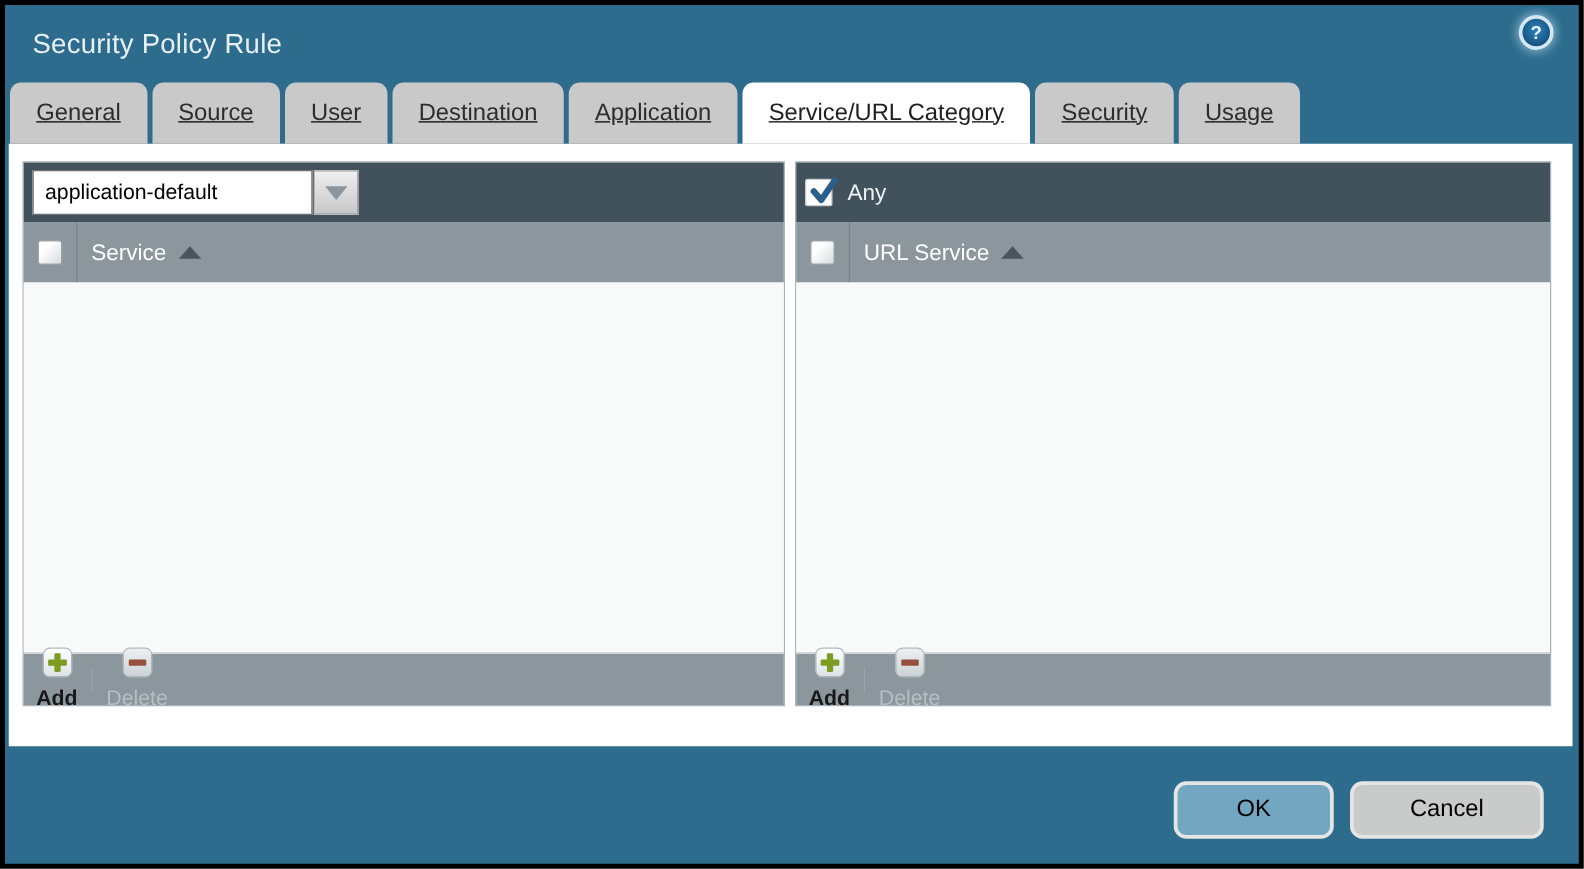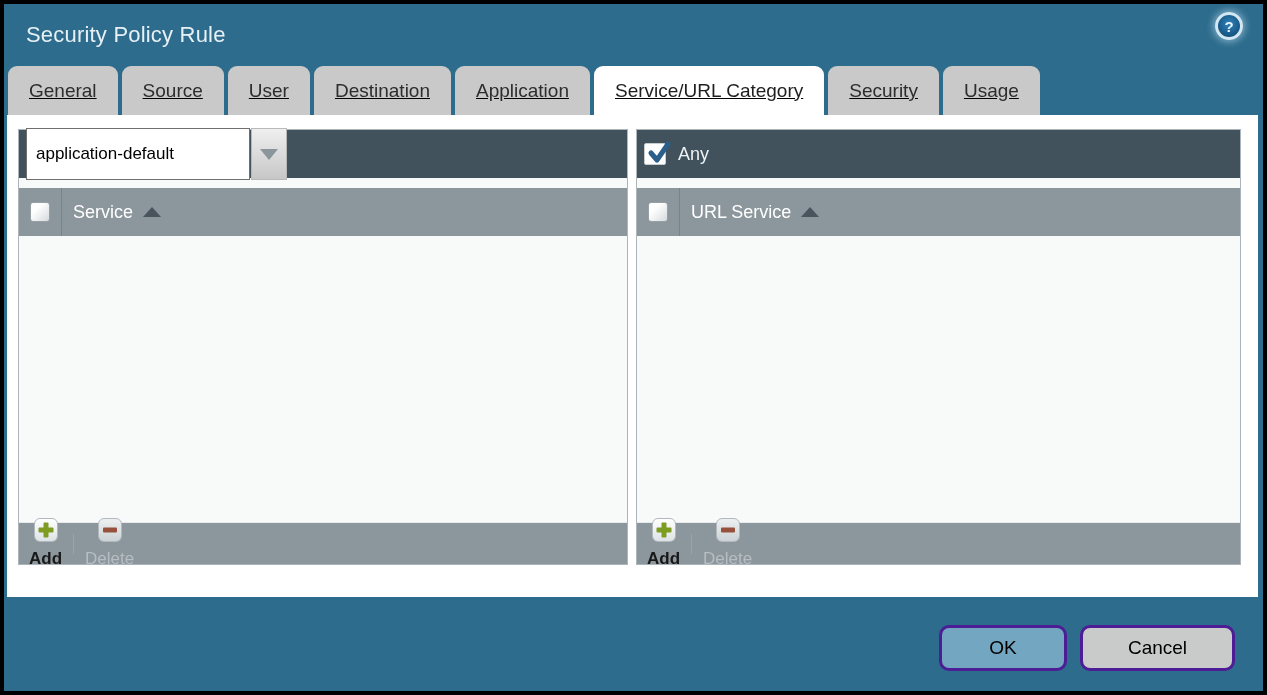--- a/index.html
+++ b/index.html
@@ -26,27 +26,27 @@
   .tab.active { background:#ffffff; color:#1f1f1f; }
 
   
   .content { background:#ffffff; height:482px; margin:0 5px 0 3px;
              display:flex; gap:8px; padding:14px 17px 0 11px; }
   .panel { height:436px; border:1px solid #aeb5ba; display:flex; flex-direction:column; background:#f8f9f9; }
   .panel-left { width:610px; }
   .panel-right { flex:1; }
 
   .panel-toolbar { height:48px; background:#42525d; display:flex; align-items:center; padding-left:7px; flex:none; }
-  .panel-header  { height:48px; background:#8c969d; display:flex; align-items:center; flex:none;margin-top:10px; }
+  .panel-header  { height:48px; background:#8c969d; display:flex; align-items:center; flex:none; }
   .panel-body    { flex:1; background:#f8f9f9; }
   .panel-footer  { height:42px; background:#8c969d; display:flex; align-items:center; padding-left:10px; flex:none;
                    border-top:1px solid #e8eaeb; }
 
   
-  .dropdown { display:flex; align-items:stretch; height:52px; }
+  .dropdown { display:flex; align-items:stretch; height:36px; }
   .dropdown-field { width:224px; background:#fff; border:1px solid #6f6f6f; font-size:17px; color:#000;
                     display:flex; align-items:center; padding:0 9px; }
   .dropdown-btn { width:36px; margin-left:1px; background:linear-gradient(#efefef,#c7c7c7);
                   border:1px solid #b9b9b9; display:flex; align-items:center; justify-content:center; cursor:pointer; }
   .tri-down { width:0; height:0; border-left:9px solid transparent; border-right:9px solid transparent;
               border-top:11px solid #8b959c; }
 
   
   .cbx { width:20px; height:20px; border-radius:3px; border:1px solid #98a0a5;
          background:linear-gradient(135deg,#ffffff 30%,#d6dbde); cursor:pointer; }
@@ -70,21 +70,21 @@
   .plus-h  { width:15px; height:5px; background:#7d9c21; }
   .plus-v  { width:5px; height:15px; background:#7d9c21; }
   .minus-h { width:14px; height:5px; background:#96503c; }
   .action-label { font-size:17px; color:#181818; font-weight:700; }
   .action-label.dim { color:#b7bec3; font-weight:400; }
   .action.disabled { cursor:default; }
   .v-divider { width:1px; height:20px; background:#9aa3a9; margin:0 11px; }
 
   
   .dialog-buttons { position:absolute; right:28px; bottom:20px; display:flex; gap:13px; }
-  .btn { height:46px; border:3px solid #4c1d95; border-radius:10px; font-size:19px; color:#000;
+  .btn { height:46px; border:3px solid #e5e5e5; border-radius:10px; font-size:19px; color:#000;
          display:flex; align-items:center; justify-content:center; cursor:pointer; }
   .btn-ok { width:128px; background:#73a6c0; }
   .btn-cancel { width:155px; background:#c9cbcb; }
 </style>
 </head>
 <body>
 
 <div class="dialog">
 
   <div class="titlebar">

